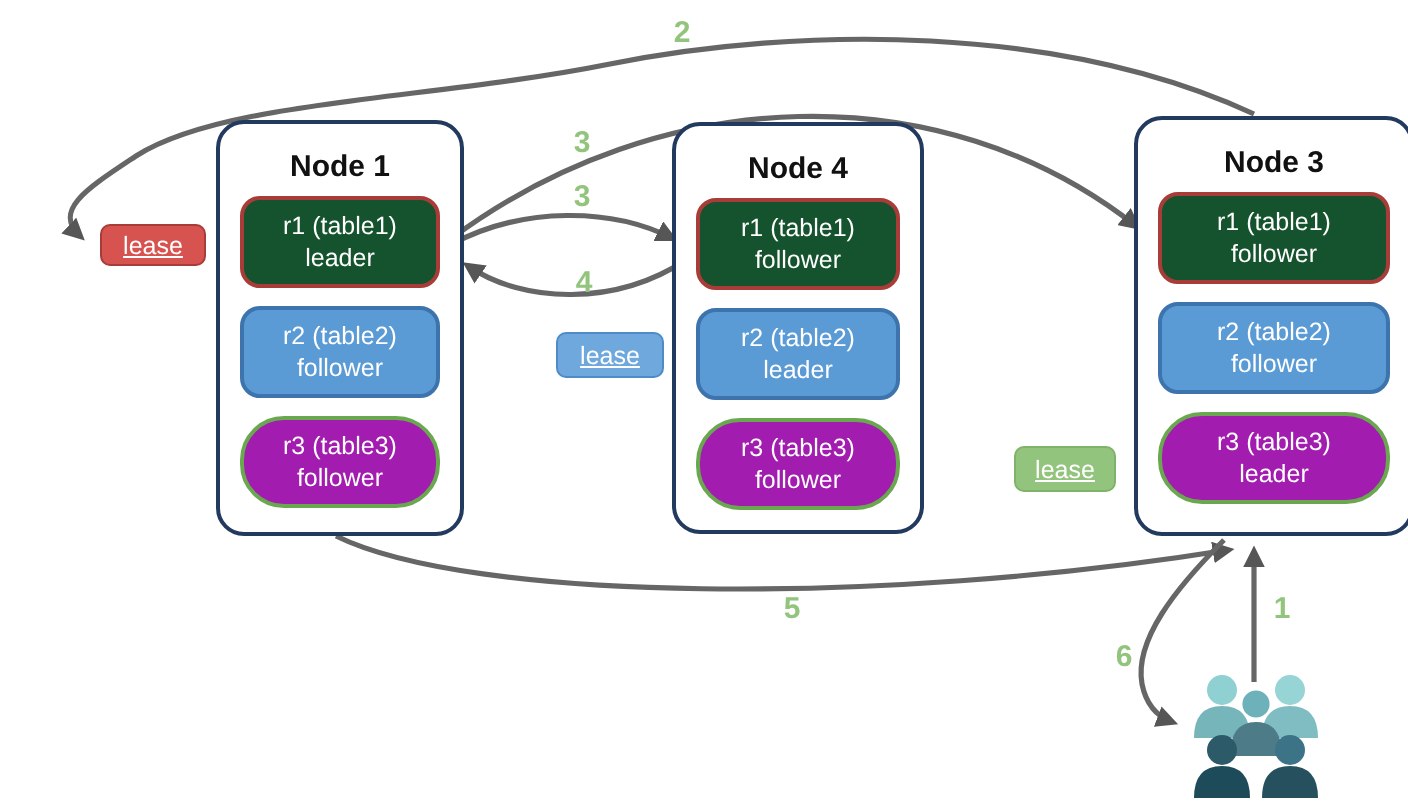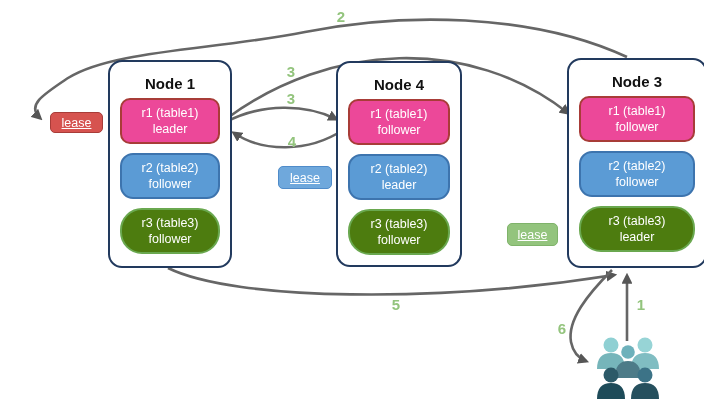--- a/index.html
+++ b/index.html
@@ -17,23 +17,23 @@
   .node-title{
     text-align:center;margin-top:13px;font-weight:bold;font-size:15px;color:#111111;
   }
   .rep{
     position:absolute;left:10px;right:10px;height:46px;border-radius:10px;
     border:2px solid;box-sizing:border-box;display:flex;flex-direction:column;
     align-items:center;justify-content:center;color:#ffffff;font-size:12.5px;line-height:1.3;
     text-align:center;
   }
   .rep-1{top:36px;} .rep-2{top:91px;} .rep-3{top:146px;}
-  .rep-red{background:#ec4899;border-color:#a83c38;}
-  .rep-blue{background:#5b9bd5;border-color:#3d74ae;border-radius:13px;}
-  .rep-green{background:#4d7c0f;border-color:#6aa84f;border-radius:22px;}
+  .rep-red{background:#14532d;border-color:#a83c38;}
+  .rep-blue{background:#5b9bd5;border-color:#3d74ae;}
+  .rep-green{background:#a21caf;border-color:#6aa84f;border-radius:22px;}
   .lease{
     position:absolute;color:#ffffff;font-size:12.5px;display:flex;align-items:center;
     justify-content:center;border-radius:5px;border:1.5px solid;box-sizing:border-box;text-decoration:underline;
   }
   #lease-red{left:50px;top:112px;width:53px;height:21px;background:#d6534f;border-color:#a83c38;}
   #lease-blue{left:278px;top:166px;width:54px;height:23px;background:#6fa8dc;border-color:#4f8bc9;}
   #lease-green{left:507px;top:223px;width:51px;height:23px;background:#93c47d;border-color:#7fb36a;}
   .step{
     position:absolute;width:16px;text-align:center;font-weight:bold;font-size:15px;color:#93c47d;
   }

